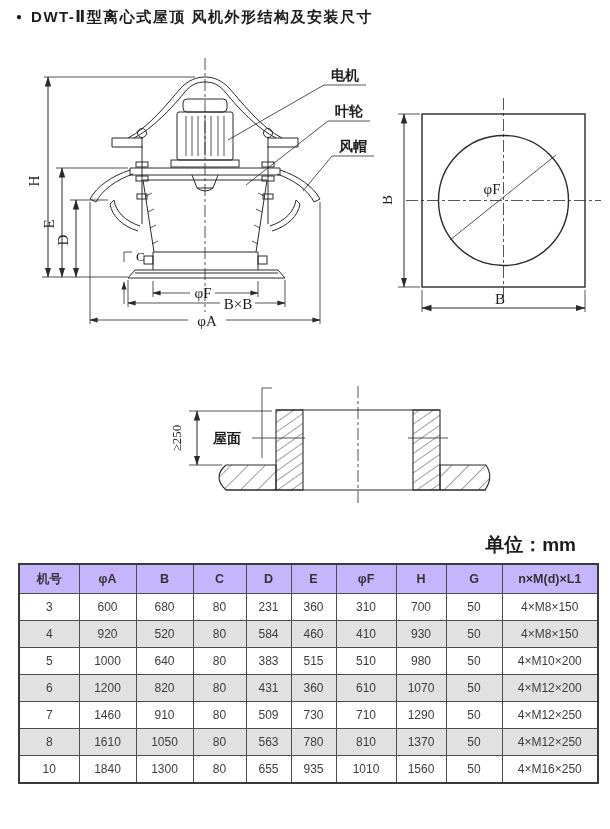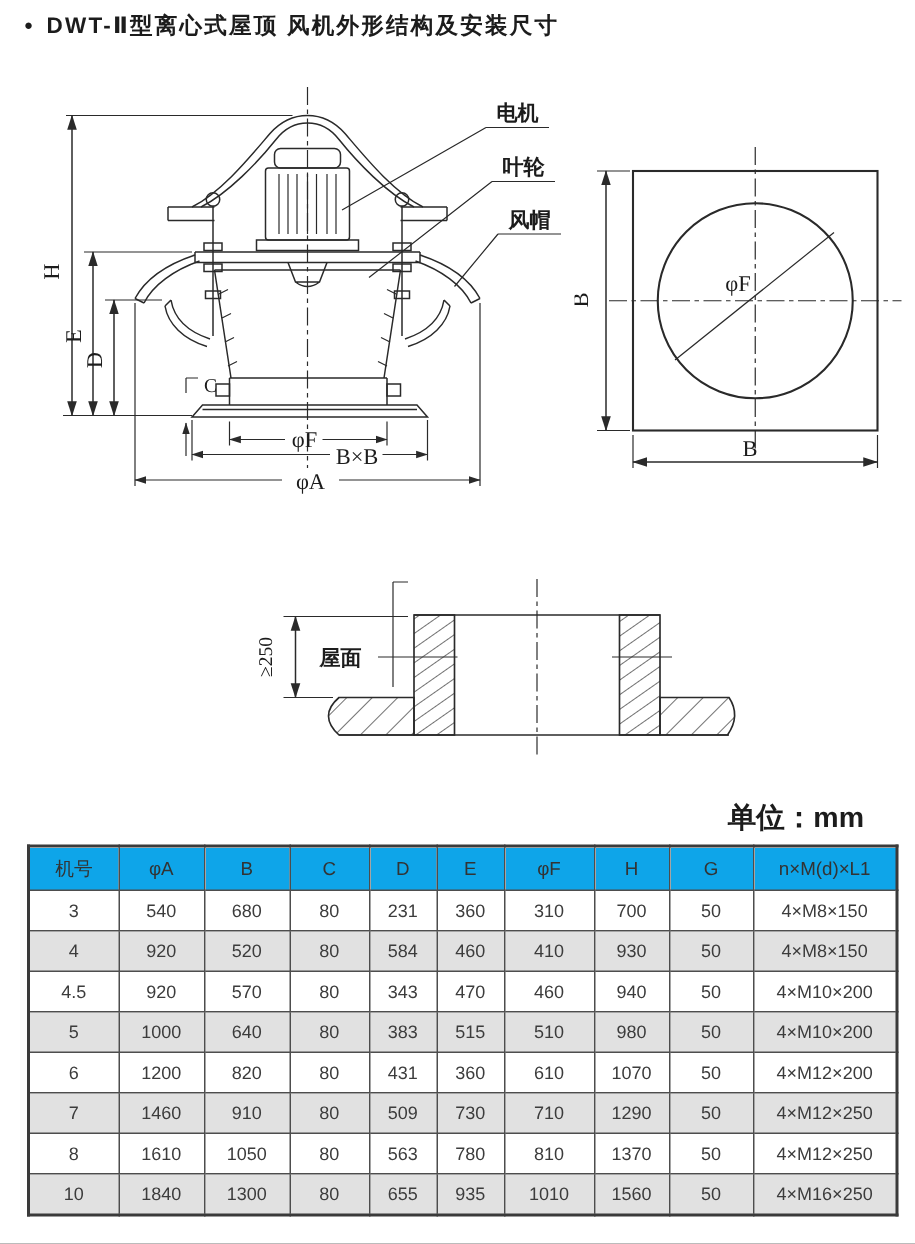--- a/index.html
+++ b/index.html
@@ -8,21 +8,21 @@
   .title{position:absolute;left:16px;top:8px;font-size:15px;font-weight:bold;
          letter-spacing:1.5px;color:#1c1c1c;white-space:nowrap;}
   .title .bullet{font-size:10px;vertical-align:2px;margin-right:9px;letter-spacing:0;}
   .drawing{position:absolute;}
   .unit-note{position:absolute;top:532px;right:34px;font-size:19px;font-weight:bold;color:#1c1c1c;}
   
   table.spec{position:absolute;left:18px;top:563px;width:579px;border-collapse:collapse;
              table-layout:fixed;font-size:12px;color:#3c3c3c;border:2px solid #3a3a3a;}
   table.spec th,table.spec td{border:1px solid #4d4d4d;text-align:center;vertical-align:middle;
              padding:0;height:26px;font-weight:normal;overflow:hidden;white-space:nowrap;}
-  table.spec thead th{background:#0ea5e9;height:28px;font-size:12.5px;color:#333;}
+  table.spec thead th{background:#c4b5fd;height:28px;font-size:12.5px;color:#333;font-weight:bold;}
   table.spec tbody tr:nth-child(even) td{background:#e1e1e1;}
   
   .st{stroke:#2a2a2a;stroke-width:1;fill:none;}
   .st2{stroke:#2a2a2a;stroke-width:1.4;fill:none;}
   .thin{stroke:#2a2a2a;stroke-width:0.8;fill:none;}
   .cl{stroke:#2a2a2a;stroke-width:0.8;fill:none;stroke-dasharray:12 3 3 3;}
   .dimtxt{font-family:"Liberation Serif","DejaVu Serif",serif;font-size:15px;fill:#1c1c1c;}
   .dimtxt-s{font-family:"Liberation Serif","DejaVu Serif",serif;font-size:13px;fill:#1c1c1c;}
   .cntxt{font-family:"Liberation Sans","DejaVu Sans",sans-serif;font-size:14px;font-weight:bold;fill:#1c1c1c;}
 </style>
@@ -240,21 +240,21 @@
           <th>E</th>
           <th>φF</th>
           <th>H</th>
           <th>G</th>
           <th>n×M(d)×L1</th>
         </tr>
     </thead>
     <tbody>
         <tr>
           <td>3</td>
-          <td>540</td>
+          <td>600</td>
           <td>680</td>
           <td>80</td>
           <td>231</td>
           <td>360</td>
           <td>310</td>
           <td>700</td>
           <td>50</td>
           <td>4×M8×150</td>
         </tr>
         <tr>
@@ -263,32 +263,20 @@
           <td>520</td>
           <td>80</td>
           <td>584</td>
           <td>460</td>
           <td>410</td>
           <td>930</td>
           <td>50</td>
           <td>4×M8×150</td>
         </tr>
         <tr>
-          <td>4.5</td>
-          <td>920</td>
-          <td>570</td>
-          <td>80</td>
-          <td>343</td>
-          <td>470</td>
-          <td>460</td>
-          <td>940</td>
-          <td>50</td>
-          <td>4×M10×200</td>
-        </tr>
-        <tr>
           <td>5</td>
           <td>1000</td>
           <td>640</td>
           <td>80</td>
           <td>383</td>
           <td>515</td>
           <td>510</td>
           <td>980</td>
           <td>50</td>
           <td>4×M10×200</td>

